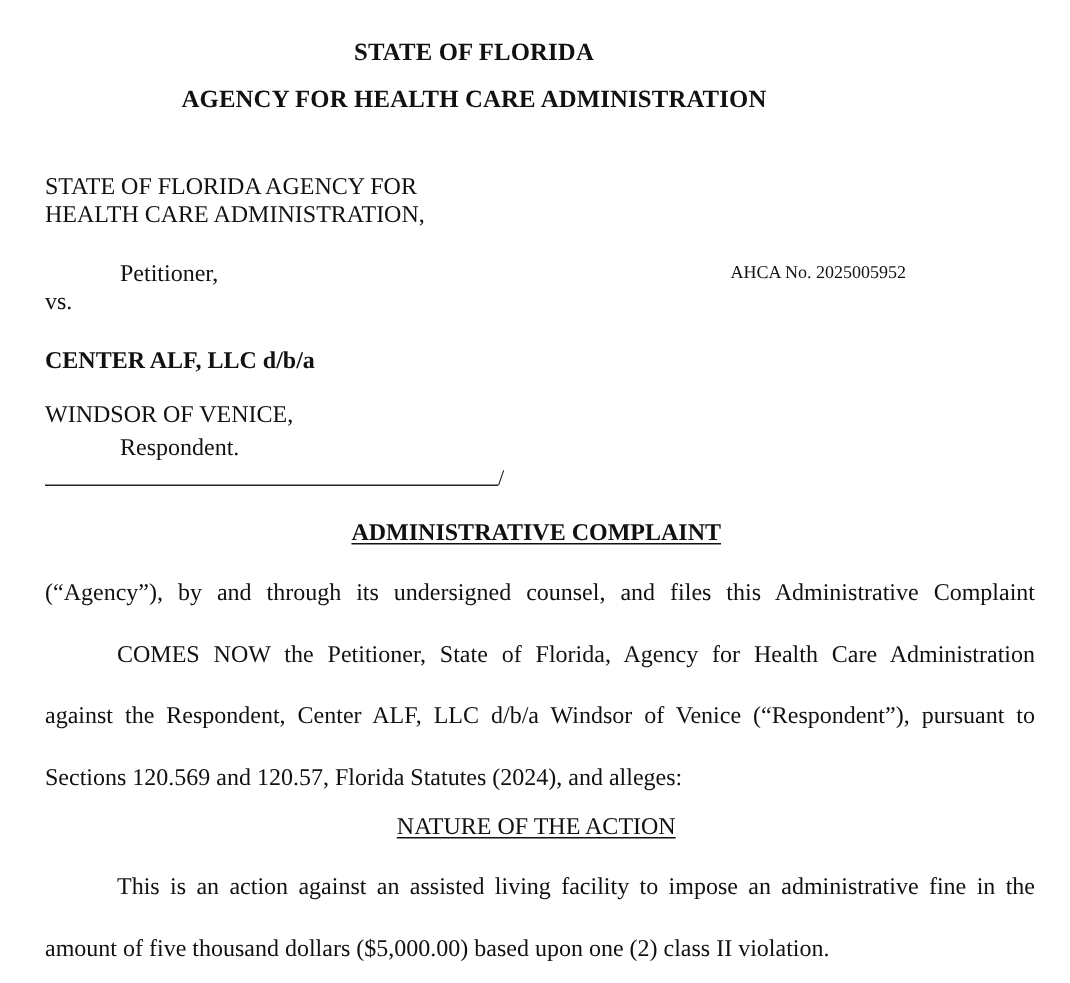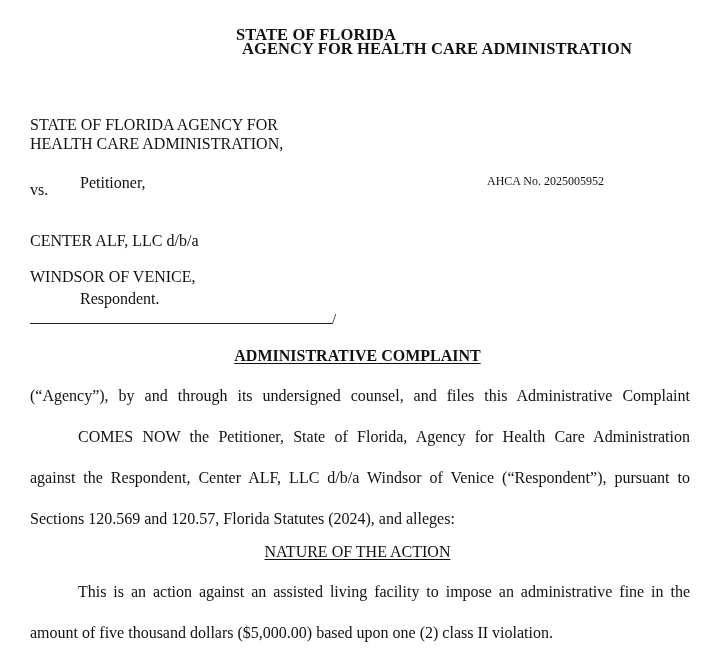--- a/index.html
+++ b/index.html
@@ -15,21 +15,21 @@
       font-family: "Liberation Serif", "DejaVu Serif", serif;
       color: #111111;
       font-size: 16px;
     }
     .abs { position: absolute; white-space: nowrap; line-height: 1; }
     .hdr {
       left: 0; width: 632px; text-align: center;
       font-weight: bold; font-size: 16.5px; letter-spacing: 0.1px;
     }
     .hdr1 { top: 27px; }
-    .hdr2 { top: 41px; text-align: right; }
+    .hdr2 { top: 58px; }
     .cap { left: 30px; font-size: 16px; }
     .indent { left: 80px; font-size: 16px; }
     .case-no { left: 487px; top: 175px; font-size: 12px; }
     .sig-line {
       position: absolute; left: 30px; top: 323px; width: 302px; height: 0;
       border-top: 1px solid #222;
     }
     .sig-slash { left: 332px; top: 312px; font-size: 15px; }
     .title {
       left: 0; width: 715px; text-align: center; top: 348px;
@@ -60,22 +60,22 @@
 <div>
 
   <div class="abs hdr hdr1">STATE OF FLORIDA</div>
   <div class="abs hdr hdr2">AGENCY FOR HEALTH CARE ADMINISTRATION</div>
 
   <div>
     <div class="abs cap" style="top:117px;">STATE OF FLORIDA AGENCY FOR</div>
     <div class="abs cap" style="top:136px;">HEALTH CARE ADMINISTRATION,</div>
     <div class="abs indent" style="top:175px;">Petitioner,</div>
     <div class="abs case-no">AHCA No. 2025005952</div>
-    <div class="abs cap" style="top:182px;text-align:center;">vs.</div>
-    <div class="abs cap" style="top:233px;">CENTER ALF, LLC d/b/a</div>
+    <div class="abs cap" style="top:194px;text-align:center;">vs.</div>
+    <div class="abs cap" style="top:233px;font-weight:bold;">CENTER ALF, LLC d/b/a</div>
     <div class="abs cap" style="top:269px;">WINDSOR OF VENICE,</div>
     <div class="abs indent" style="top:291px;">Respondent.</div>
     <div class="sig-line"></div>
     <div class="abs sig-slash">/</div>
   </div>
 
   <div class="abs title">ADMINISTRATIVE COMPLAINT</div>
 
   <div class="para p1">
     <span class="line">(“Agency”), by and through its undersigned counsel, and files this Administrative Complaint</span>

